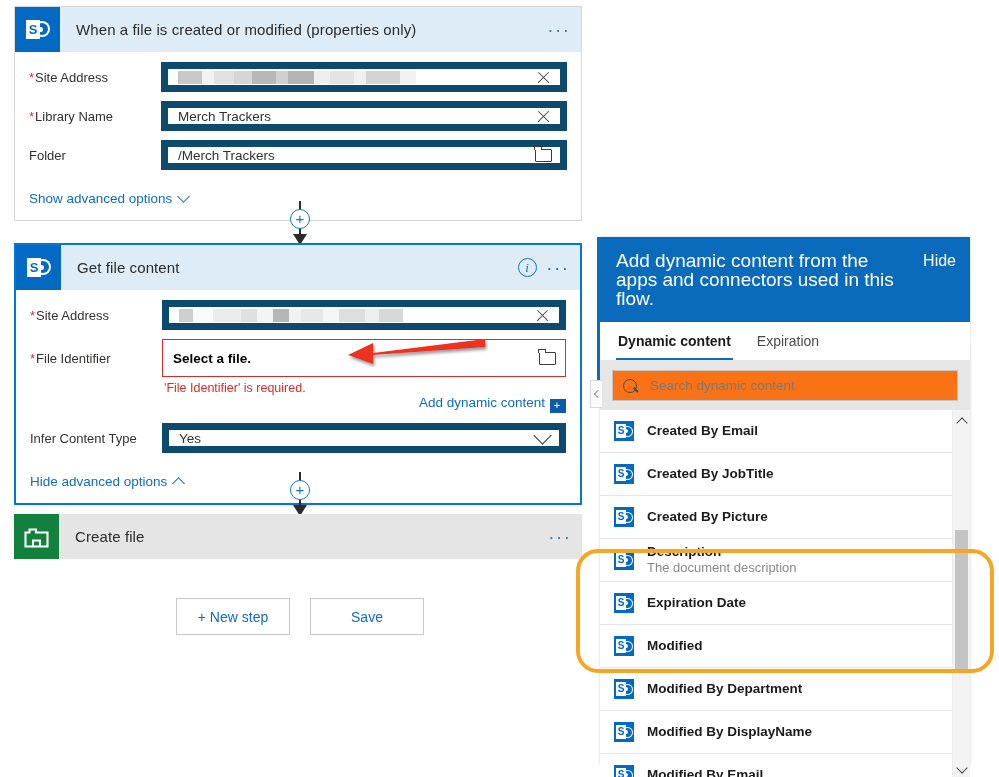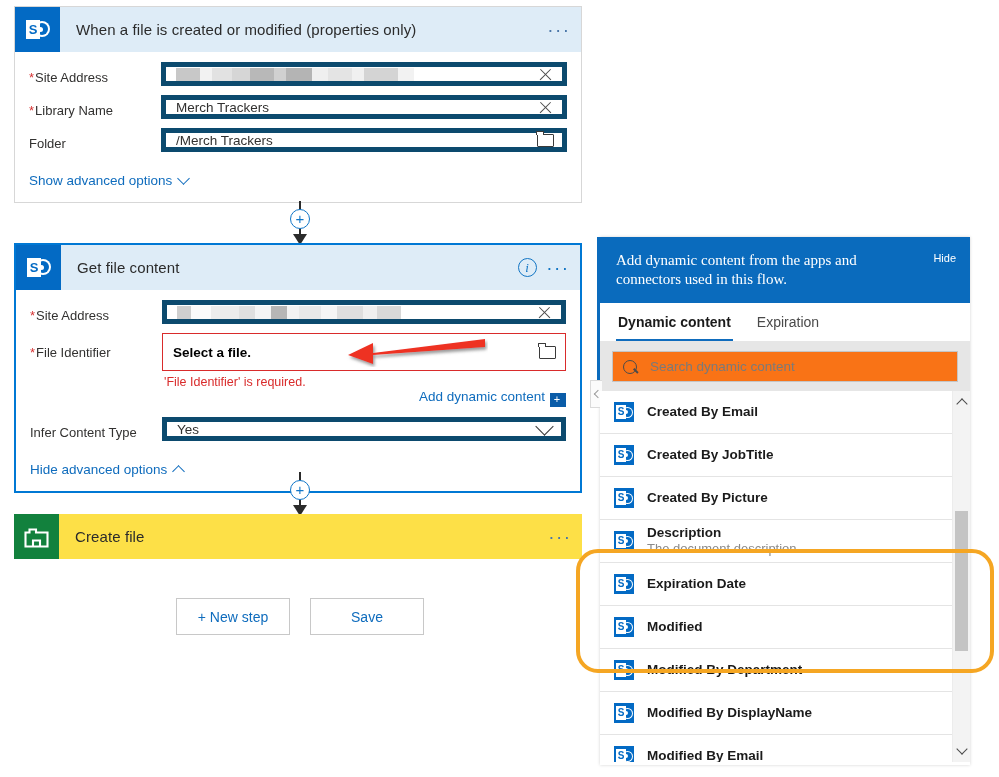--- a/index.html
+++ b/index.html
@@ -36,21 +36,21 @@
   }
 
   .card-header {
     height: 45px;
     display: flex;
     align-items: center;
     position: relative;
     box-sizing: border-box;
   }
   .card-header.sp { background: #deecf7; }
-  .card-header.green { background: #fde047; }
+  .card-header.green { background: #e5e5e5; }
 
   .conn-icon {
     width: 45px; height: 45px;
     flex: 0 0 45px;
     display: flex; align-items: center; justify-content: center;
   }
   .conn-icon.sp { background: #036ac4; }
   .conn-icon.green { background: #12813d; }
 
   .card-title {
@@ -102,22 +102,22 @@
     padding-top: 8px;
     line-height: 16px;
   }
   .req-star { color: #d63333; margin-right: 1px; }
 
   .field-ctl {
     flex: 1 1 auto;
     position: relative;
   }
   .input-box {
-    height: 24px;
-    border: 5px solid #0c4a6e;
+    height: 30px;
+    border: 7px solid #0c4a6e;
     background: #ffffff;
     display: flex;
     align-items: center;
     padding: 0 34px 0 10px;
     font-size: 13.5px;
     color: #323130;
     box-sizing: border-box;
     position: relative;
   }
   .input-box.error {
@@ -289,27 +289,26 @@
     background: #0a6bbd;
     color: #ffffff;
     padding: 14px 14px 14px 16px;
     display: flex;
     align-items: flex-start;
     min-height: 60px;
     box-sizing: border-box;
   }
   .dyn-banner-text {
     flex: 1 1 auto;
-    font-size: 15px;
+    font-size: 19px;
     line-height: 19px;
-    font-family: Liberation Serif, serif;
   }
   .dyn-banner-hide {
     flex: 0 0 auto;
-    font-size: 11px;
+    font-size: 16px;
     color: #fff;
     cursor: pointer;
     margin-left: 12px;
     padding-top: 1px;
   }
 
   .dyn-tabs {
     display: flex;
     gap: 22px;
     padding: 0 16px;

